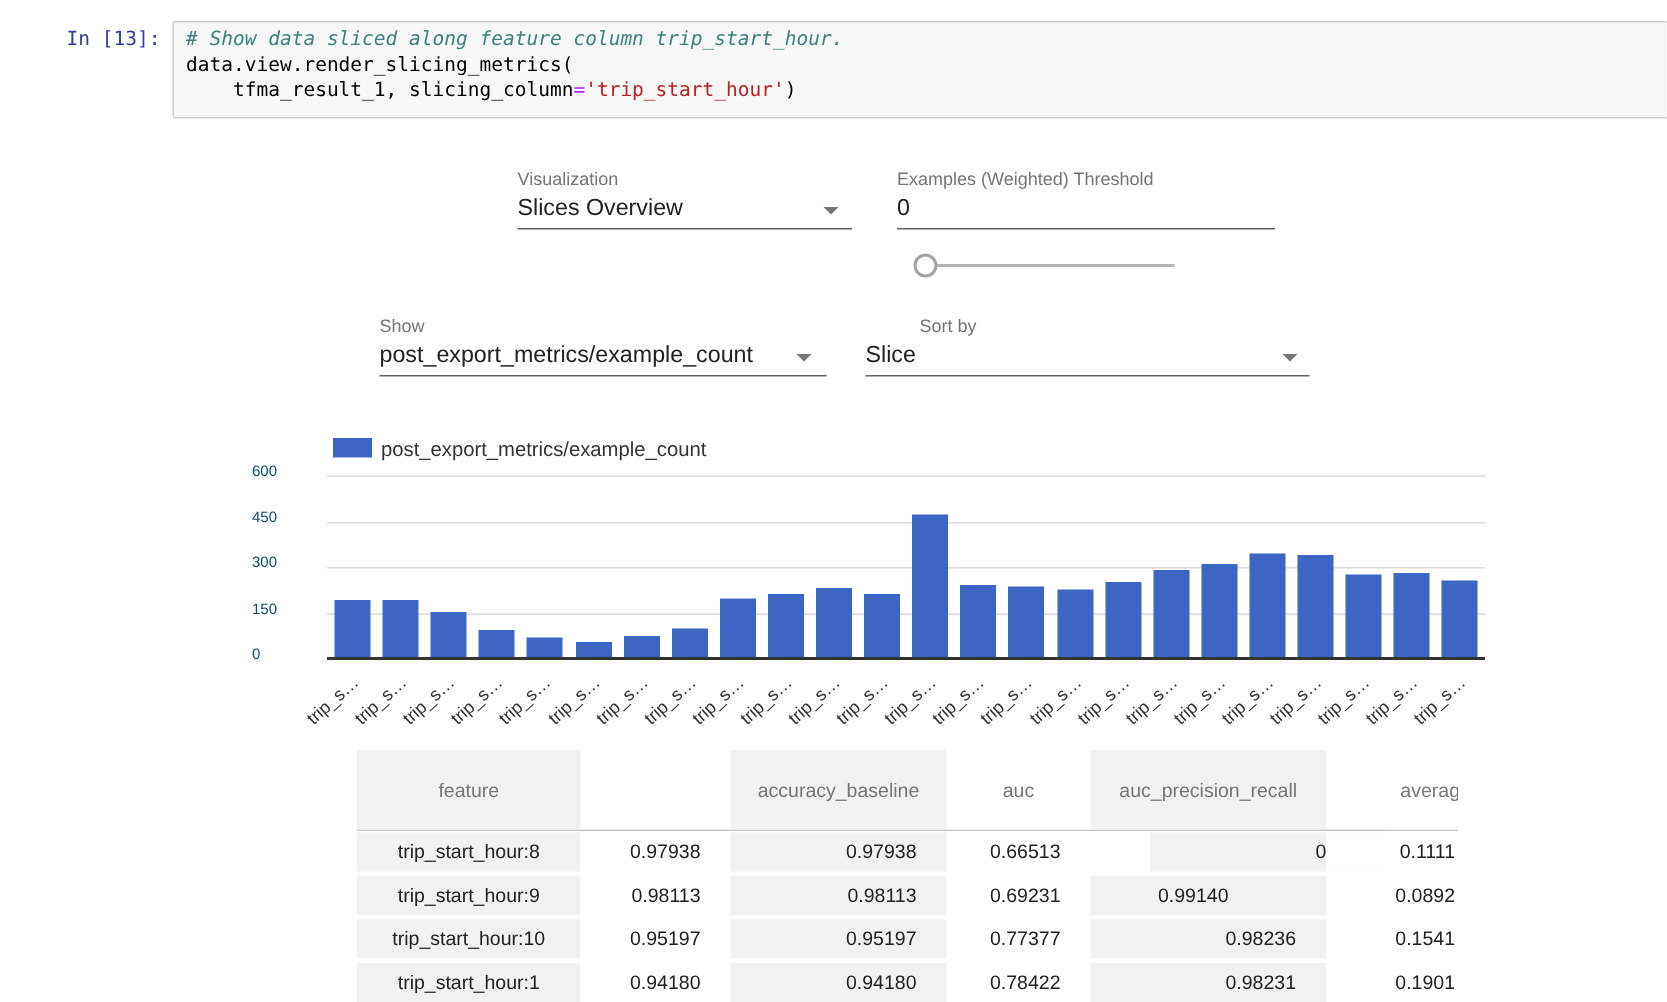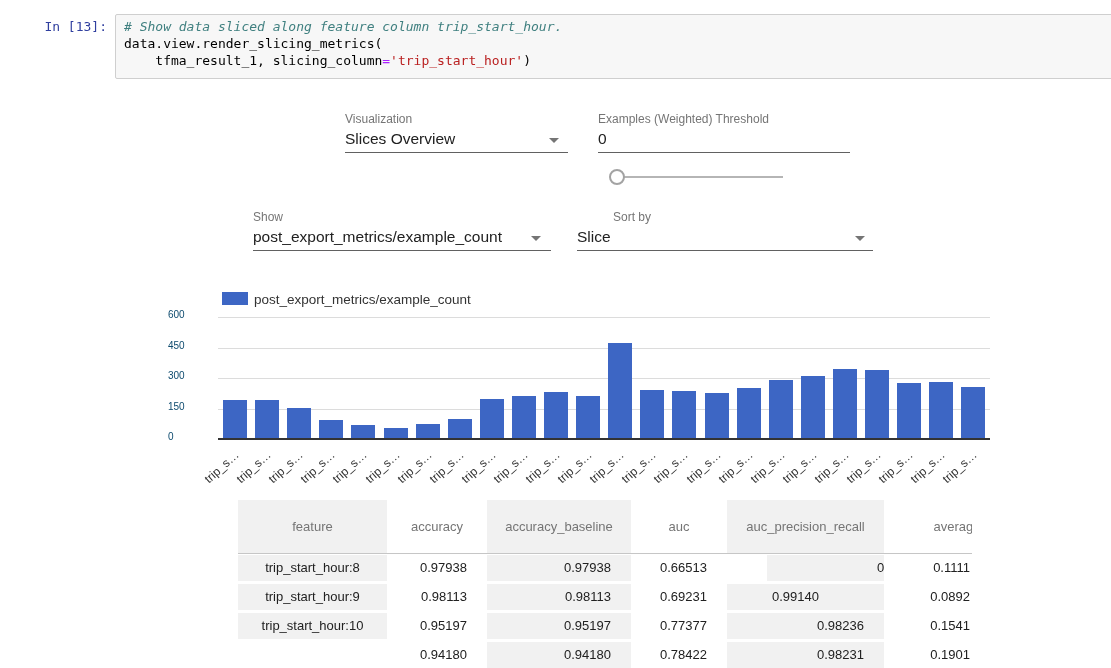--- a/index.html
+++ b/index.html
@@ -165,21 +165,20 @@
     <div class="xlabel" style="position: absolute; left: 863.1px; top: 446px;">trip_s…</div>
     <div class="bar" style="position: absolute; left: 929.2px; top: 381.677px; width: 24px; height: 56.3233px; background: rgb(61, 102, 196); pointer-events: auto;"></div>
     <div class="xlabel" style="position: absolute; left: 895.2px; top: 446px;">trip_s…</div>
     <div class="bar" style="position: absolute; left: 961.3px; top: 386.76px; width: 24px; height: 51.24px; background: rgb(61, 102, 196); pointer-events: auto;"></div>
     <div class="xlabel" style="position: absolute; left: 927.3px; top: 446px;">trip_s…</div>
   </div>
 
 <div class="abs metrics-table" id="metrics-table">
     <div class="thead" style="width: 734px;">
       <div class="th striped" style="left: 0px; width: 149px;">feature</div>
-      <div class="th plain-col" style="left: 149px; width: 100px;">accuracy</div>
       <div class="th striped" style="left: 249px; width: 144px;">accuracy_baseline</div>
       <div class="th plain-col" style="left: 393px; width: 96px;">auc</div>
       <div class="th striped" style="left: 489px; width: 157px;">auc_precision_recall</div>
       <div class="th plain-col" style="left: 646px; width: 88px; margin-left: 41px;">average_los</div>
     </div>
     <div class="tr" style="left: 0px; top: 55px; width: 734px;">
       <div class="td striped" style="left: 0px; width: 149px; text-align: center;">trip_start_hour:8</div>
       <div class="td plain-col" style="left: 149px; width: 100px; text-align: right; padding-right: 20px;">0.97938</div>
       <div class="td striped" style="left: 249px; width: 144px; text-align: right; padding-right: 20px;">0.97938</div>
       <div class="td plain-col" style="left: 393px; width: 96px; text-align: right; padding-right: 20px;">0.66513</div>
@@ -196,19 +195,20 @@
     </div>
     <div class="tr" style="left: 0px; top: 113px; width: 734px;">
       <div class="td striped" style="left: 0px; width: 149px; text-align: center;">trip_start_hour:10</div>
       <div class="td plain-col" style="left: 149px; width: 100px; text-align: right; padding-right: 20px;">0.95197</div>
       <div class="td striped" style="left: 249px; width: 144px; text-align: right; padding-right: 20px;">0.95197</div>
       <div class="td plain-col" style="left: 393px; width: 96px; text-align: right; padding-right: 20px;">0.77377</div>
       <div class="td striped" style="left: 489px; width: 157px; text-align: right; padding-right: 20px;">0.98236</div>
       <div class="td plain-col" style="left: 646px; width: 88px; text-align: right; padding-right: 2px;">0.1541</div>
     </div>
     <div class="tr" style="left: 0px; top: 142px; width: 734px;">
+      <div class="td striped" style="left: 0px; width: 149px; text-align: center;">trip_start_hour:1</div>
       <div class="td plain-col" style="left: 149px; width: 100px; text-align: right; padding-right: 20px;">0.94180</div>
       <div class="td striped" style="left: 249px; width: 144px; text-align: right; padding-right: 20px;">0.94180</div>
       <div class="td plain-col" style="left: 393px; width: 96px; text-align: right; padding-right: 20px;">0.78422</div>
       <div class="td striped" style="left: 489px; width: 157px; text-align: right; padding-right: 20px;">0.98231</div>
       <div class="td plain-col" style="left: 646px; width: 88px; text-align: right; padding-right: 2px;">0.1901</div>
     </div>
   </div>
 
 </body></html>

